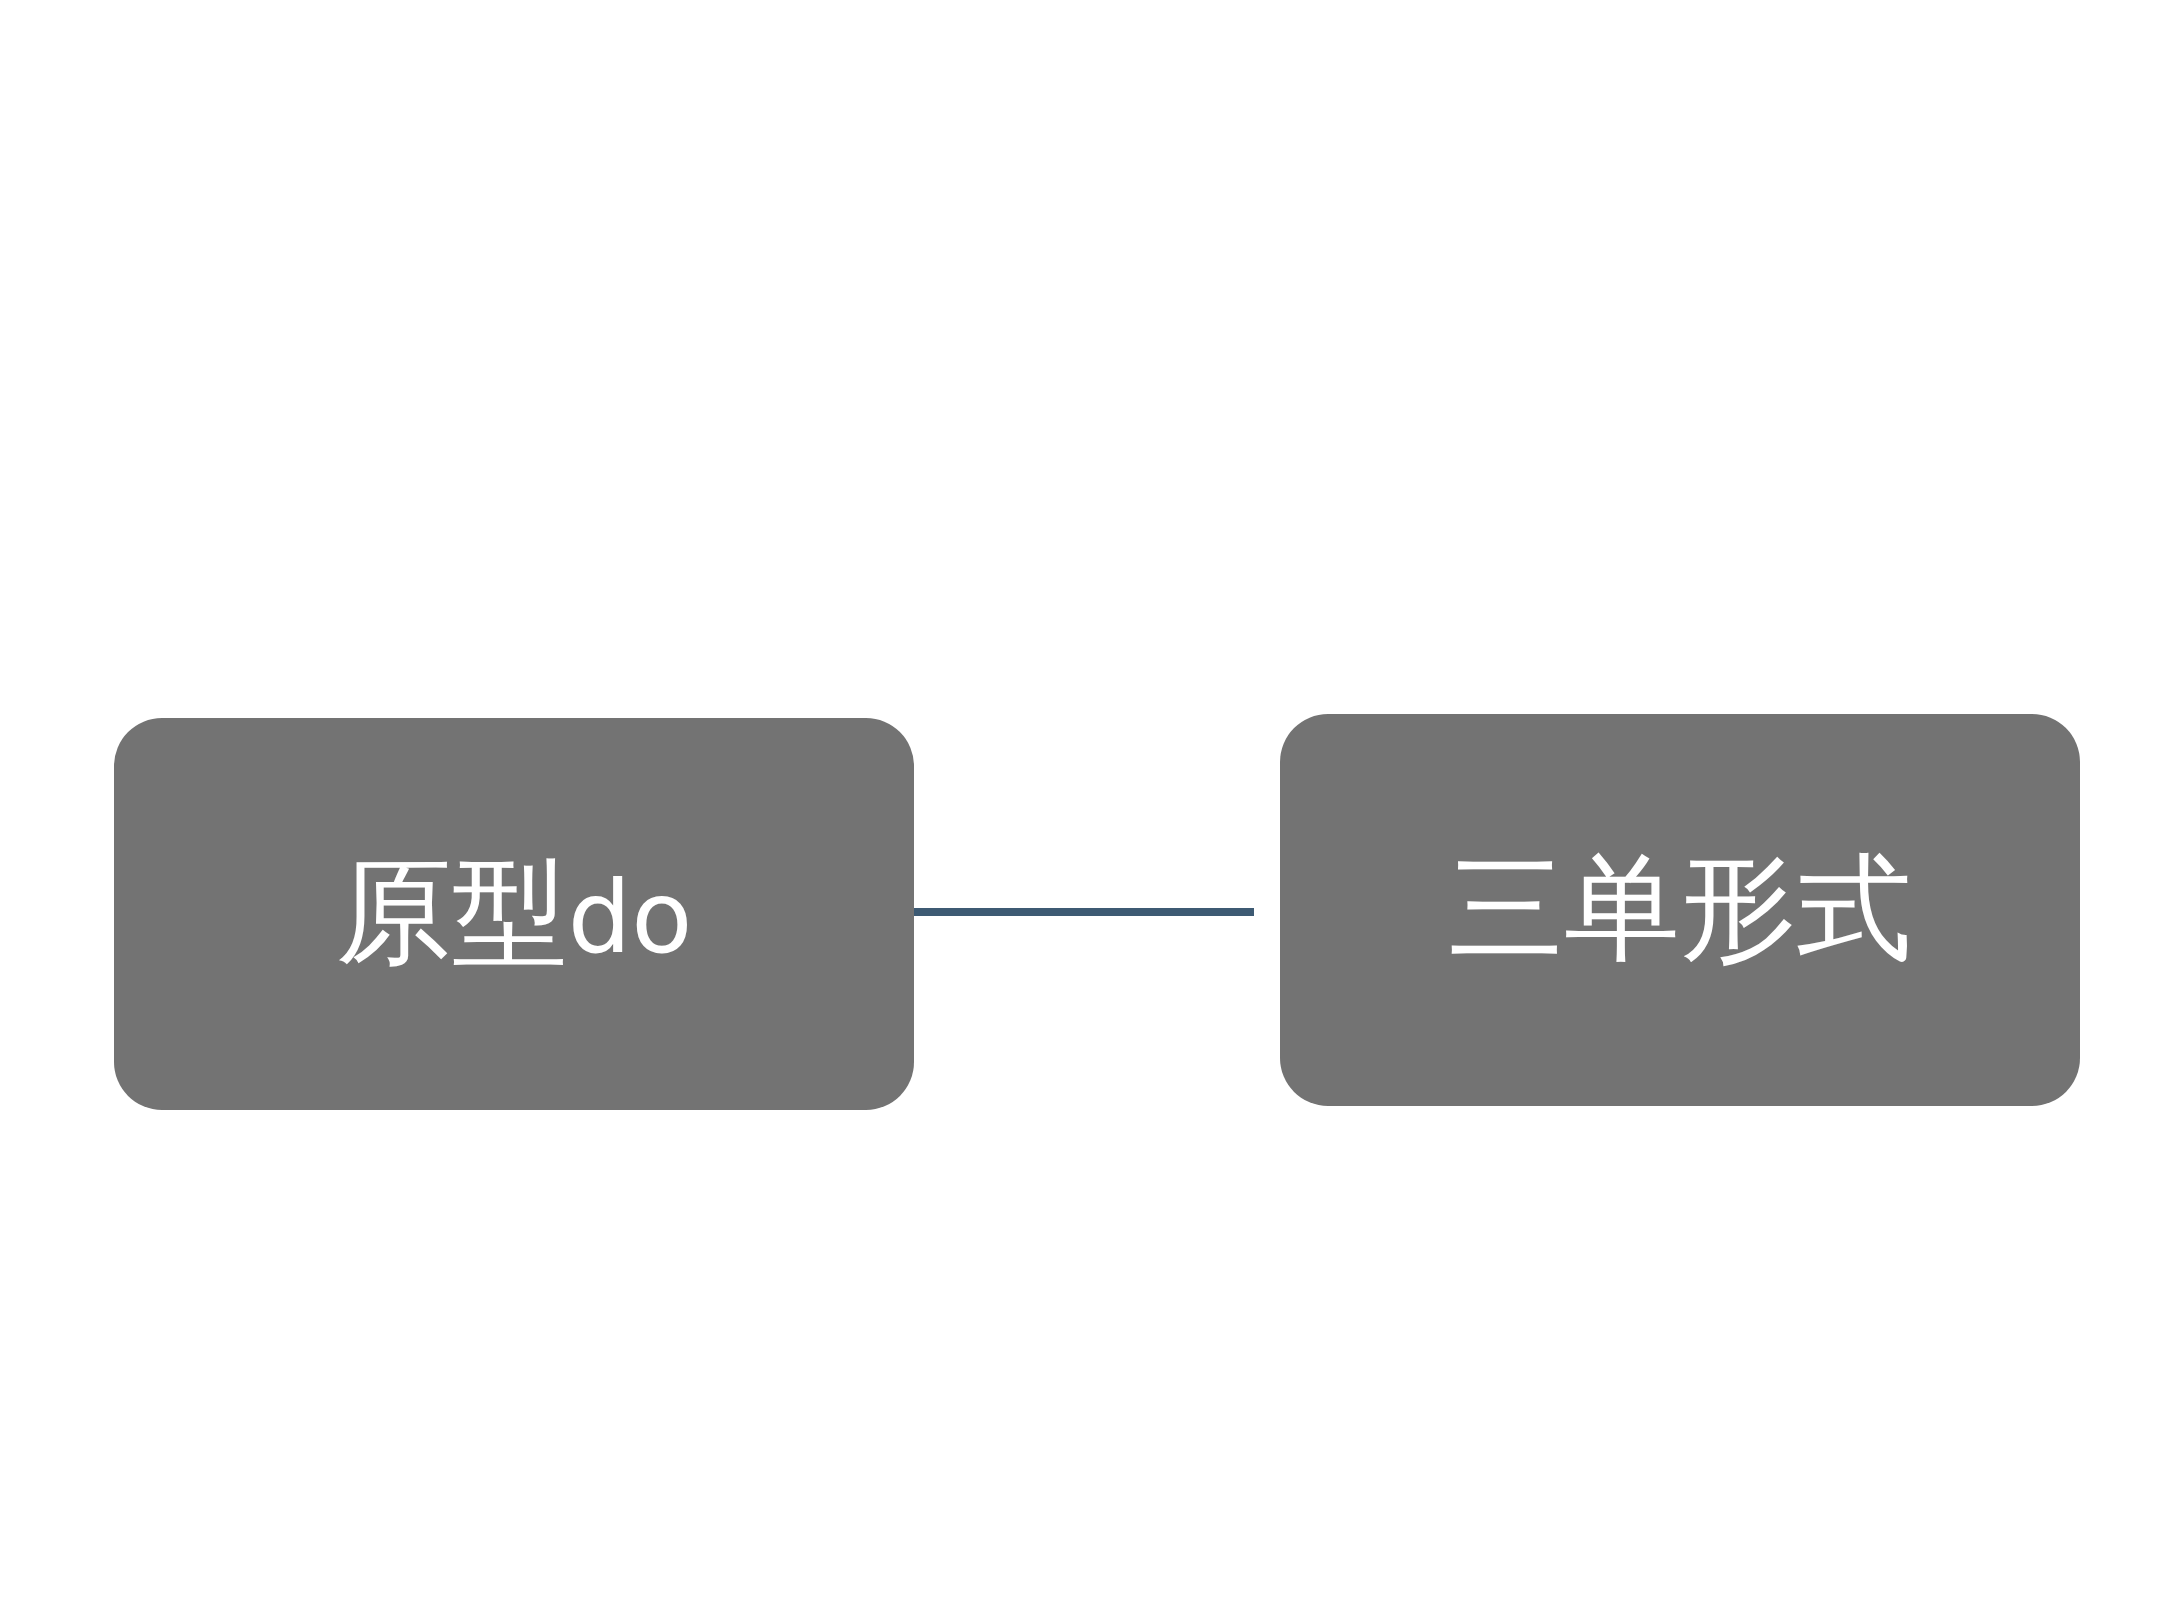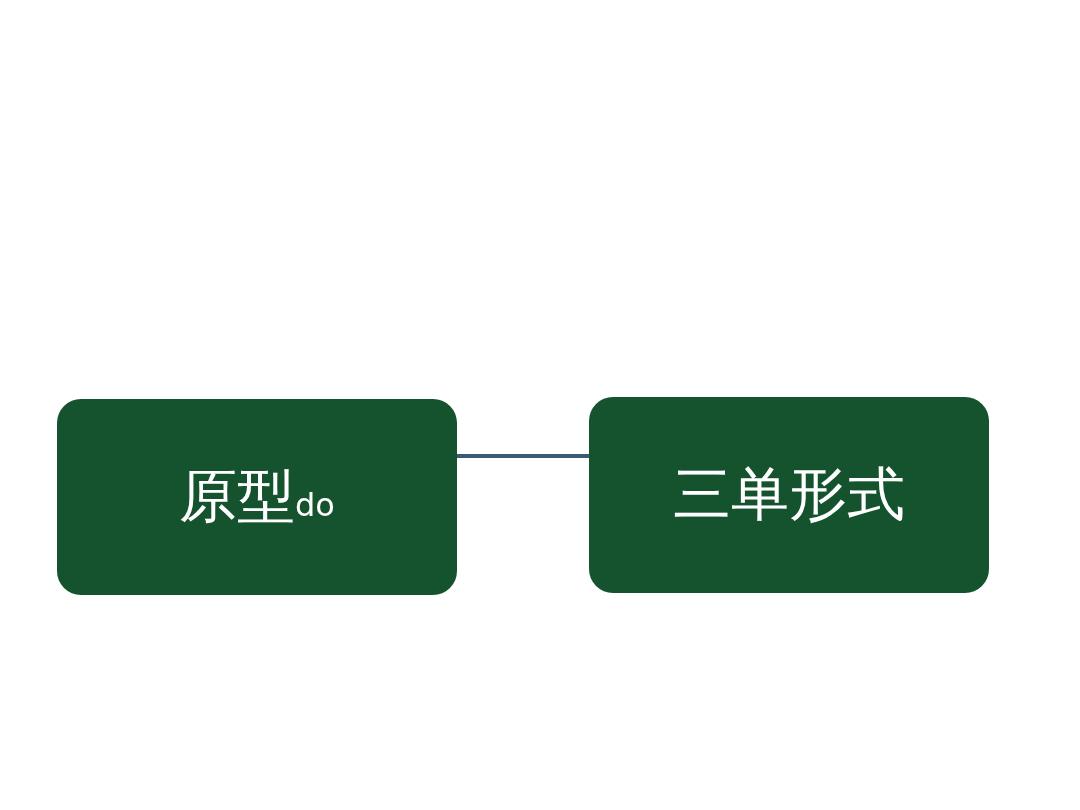--- a/index.html
+++ b/index.html
@@ -29,58 +29,57 @@
     top: 454px;
     width: 172px;
     height: 4px;
     background: #3D5A73;
   }
 
   
   .node {
     position: absolute;
     box-sizing: border-box;
-    background: #14532d;
+    background: #737373;
     border-radius: 24px;
     display: flex;
     flex-direction: column;
     align-items: center;
     justify-content: center;
     color: #FFFFFF;
     text-align: center;
     line-height: 1.06;
     user-select: none;
-    margin-top: 40px;
   }
 
   #node-prototype {
     left: 57px;
     top: 359px;
     width: 400px;
     height: 196px;
   }
 
   #node-third-person {
-    left: 589px;
+    left: 640px;
     top: 357px;
     width: 400px;
     height: 196px;
   }
 
   
   .cjk {
     font-family: "DejaVu Serif", "Liberation Serif", serif;
     font-size: 58px;
     font-weight: 400;
     letter-spacing: 0px;
   }
 
   .latin {
     font-family: "DejaVu Sans", "Liberation Sans", sans-serif;
-    font-size: 32px;
+    font-size: 50px;
     font-weight: 400;
   }
 
   
   .inline-row {
     display: flex;
     align-items: baseline;
     justify-content: center;
     white-space: nowrap;
   }

